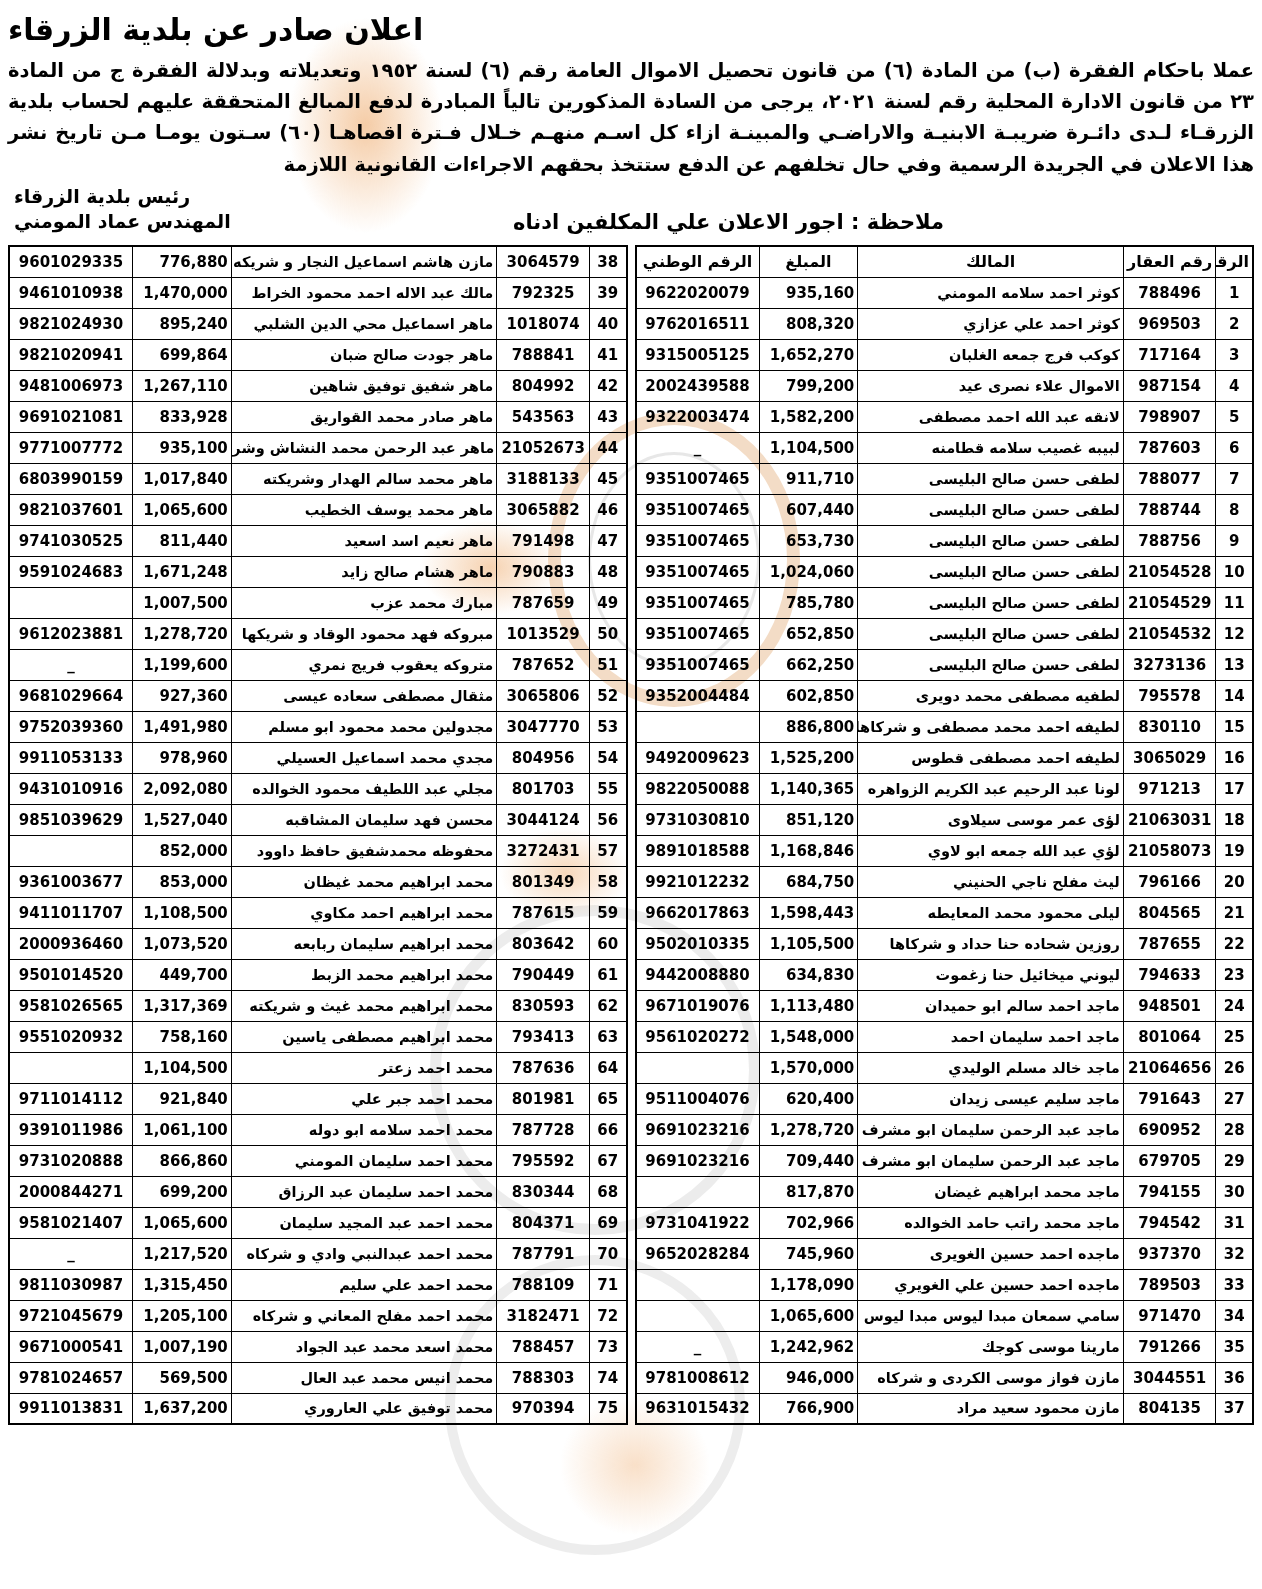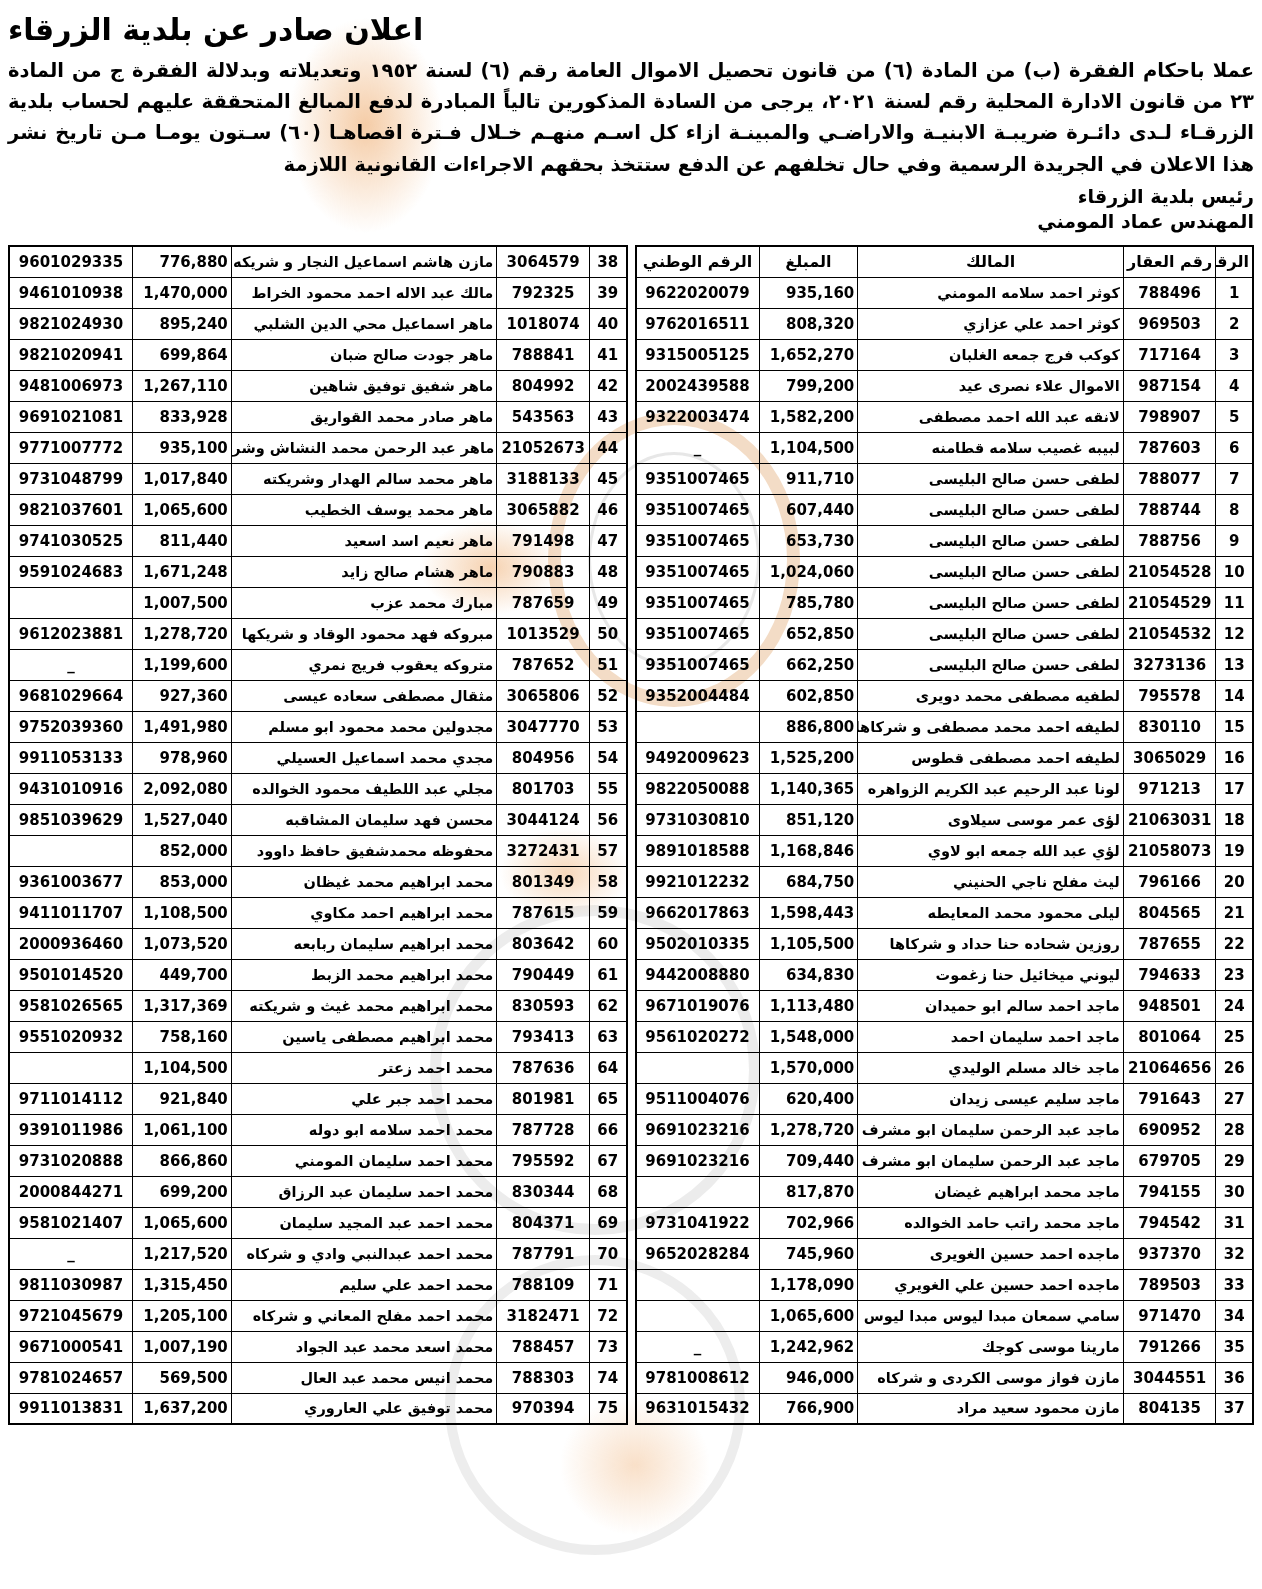--- a/index.html
+++ b/index.html
@@ -34,21 +34,21 @@
   }
   .note-wrap { flex:1; padding-top:26px; }
   .note {
     font-size:21px;
     font-weight:bold;
     margin-right:310px;
     white-space:nowrap;
   }
   .signature {
     width:250px;
-    text-align:right;
+    text-align:left;
     font-size:19px;
     font-weight:bold;
     line-height:1.35;
     margin-left:6px;
   }
 
   .tables-row { display:flex; gap:7px; align-items:flex-start; }
   .tbl-wrap { flex:1; }
   table {
     border-collapse:collapse;
@@ -125,20 +125,23 @@
 </head>
 <body>
 
 <div class="page">
 
   <h1 class="doc-title">اعلان صادر عن بلدية الزرقاء</h1>
 
   <p class="doc-body">عملا باحكام الفقرة (ب) من المادة (٦) من قانون تحصيل الاموال العامة رقم (٦) لسنة ١٩٥٢ وتعديلاته وبدلالة الفقرة ج من المادة ٢٣ من قانون الادارة المحلية رقم لسنة ٢٠٢١، يرجى من السادة المذكورين تالياً المبادرة لدفع المبالغ المتحققة عليهم لحساب بلدية الزرقـاء لـدى دائـرة ضريبـة الابنيـة والاراضـي والمبينـة ازاء كل اسـم منهـم خـلال فـترة اقصاهـا (٦٠) سـتون يومـا مـن تاريخ نشر هذا الاعلان في الجريدة الرسمية وفي حال تخلفهم عن الدفع ستتخذ بحقهم الاجراءات القانونية اللازمة</p>
 
   <div class="meta-row">
+    <div class="note-wrap">
+      <div class="note">ملاحظة : اجور الاعلان علي المكلفين ادناه</div>
+    </div>
     <div class="signature">
       <div>رئيس بلدية الزرقاء</div>
       <div>المهندس عماد المومني</div>
     </div>
   </div>
 
   <div class="tables-row">
 
     <div class="tbl-wrap">
       <table>
@@ -479,21 +482,21 @@
               <td class="c1">21052673</td>
               <td class="c2">ماهر عبد الرحمن محمد النشاش وشريكه</td>
               <td class="c3">935,100</td>
               <td class="c4">9771007772</td>
             </tr>
             <tr>
               <td class="c0">45</td>
               <td class="c1">3188133</td>
               <td class="c2">ماهر محمد سالم الهدار وشريكته</td>
               <td class="c3">1,017,840</td>
-              <td class="c4">9731048799</td>
+              <td class="c4">6803990159</td>
             </tr>
             <tr>
               <td class="c0">46</td>
               <td class="c1">3065882</td>
               <td class="c2">ماهر محمد يوسف الخطيب</td>
               <td class="c3">1,065,600</td>
               <td class="c4">9821037601</td>
             </tr>
             <tr>
               <td class="c0">47</td>

